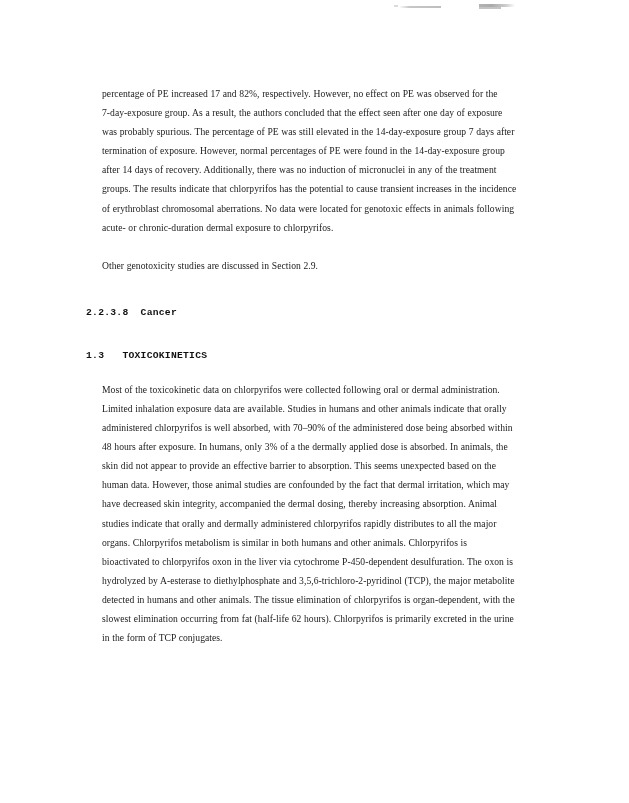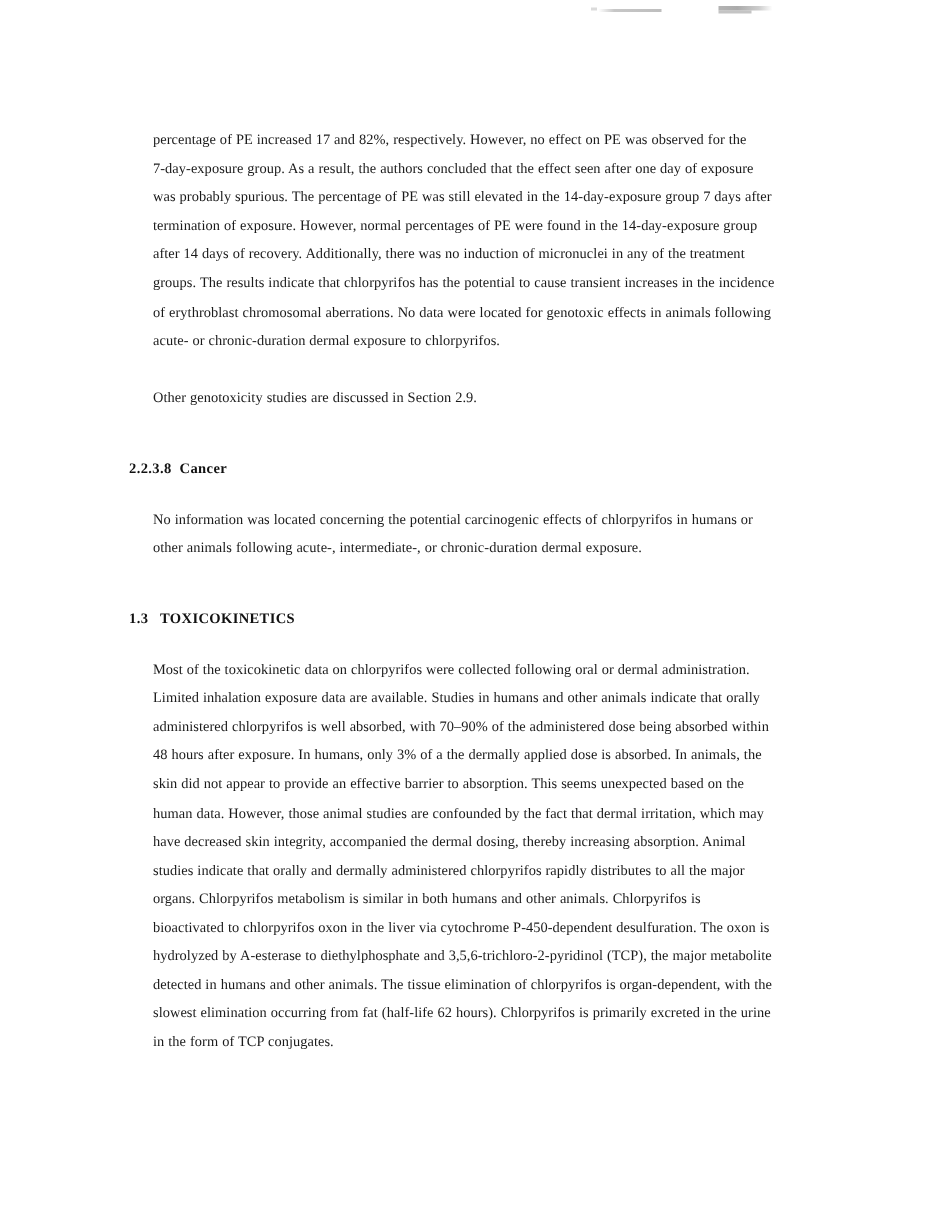--- a/index.html
+++ b/index.html
@@ -80,21 +80,21 @@
     margin-bottom: 0;
   }
 
   .spacer-sm { height: 9px; }
   .spacer-md { height: 15px; }
 
   h3.section-heading,
   h2.section-heading {
     margin: 0;
     padding: 0;
-    font-family: Liberation Serif, serif;
+    font-family: Liberation Mono, monospace;
     font-weight: bold;
     font-size: 9.7px;
     line-height: 19px;
     letter-spacing: 0.25px;
     color: #111111;
     white-space: pre;
   }
 </style>
 </head>
 <body>
@@ -120,22 +120,20 @@
 acute- or chronic-duration dermal exposure to chlorpyrifos.</p>
 
     <p class="body-para">Other genotoxicity studies are discussed in Section 2.9.</p>
 
     <div class="spacer-sm"></div>
 
     <h3 class="section-heading">2.2.3.8  Cancer</h3>
 
     <div class="spacer-md"></div>
 
-    <p class="body-para">No information was located concerning the potential carcinogenic effects of chlorpyrifos in humans or
-other animals following acute-, intermediate-, or chronic-duration dermal exposure.</p>
 
     <div class="spacer-sm"></div>
 
     <h2 class="section-heading">1.3   TOXICOKINETICS</h2>
 
     <div class="spacer-md"></div>
 
     <p class="body-para">Most of the toxicokinetic data on chlorpyrifos were collected following oral or dermal administration.
 Limited inhalation exposure data are available.  Studies in humans and other animals indicate that orally
 administered chlorpyrifos is well absorbed, with 70–90% of the administered dose being absorbed within

